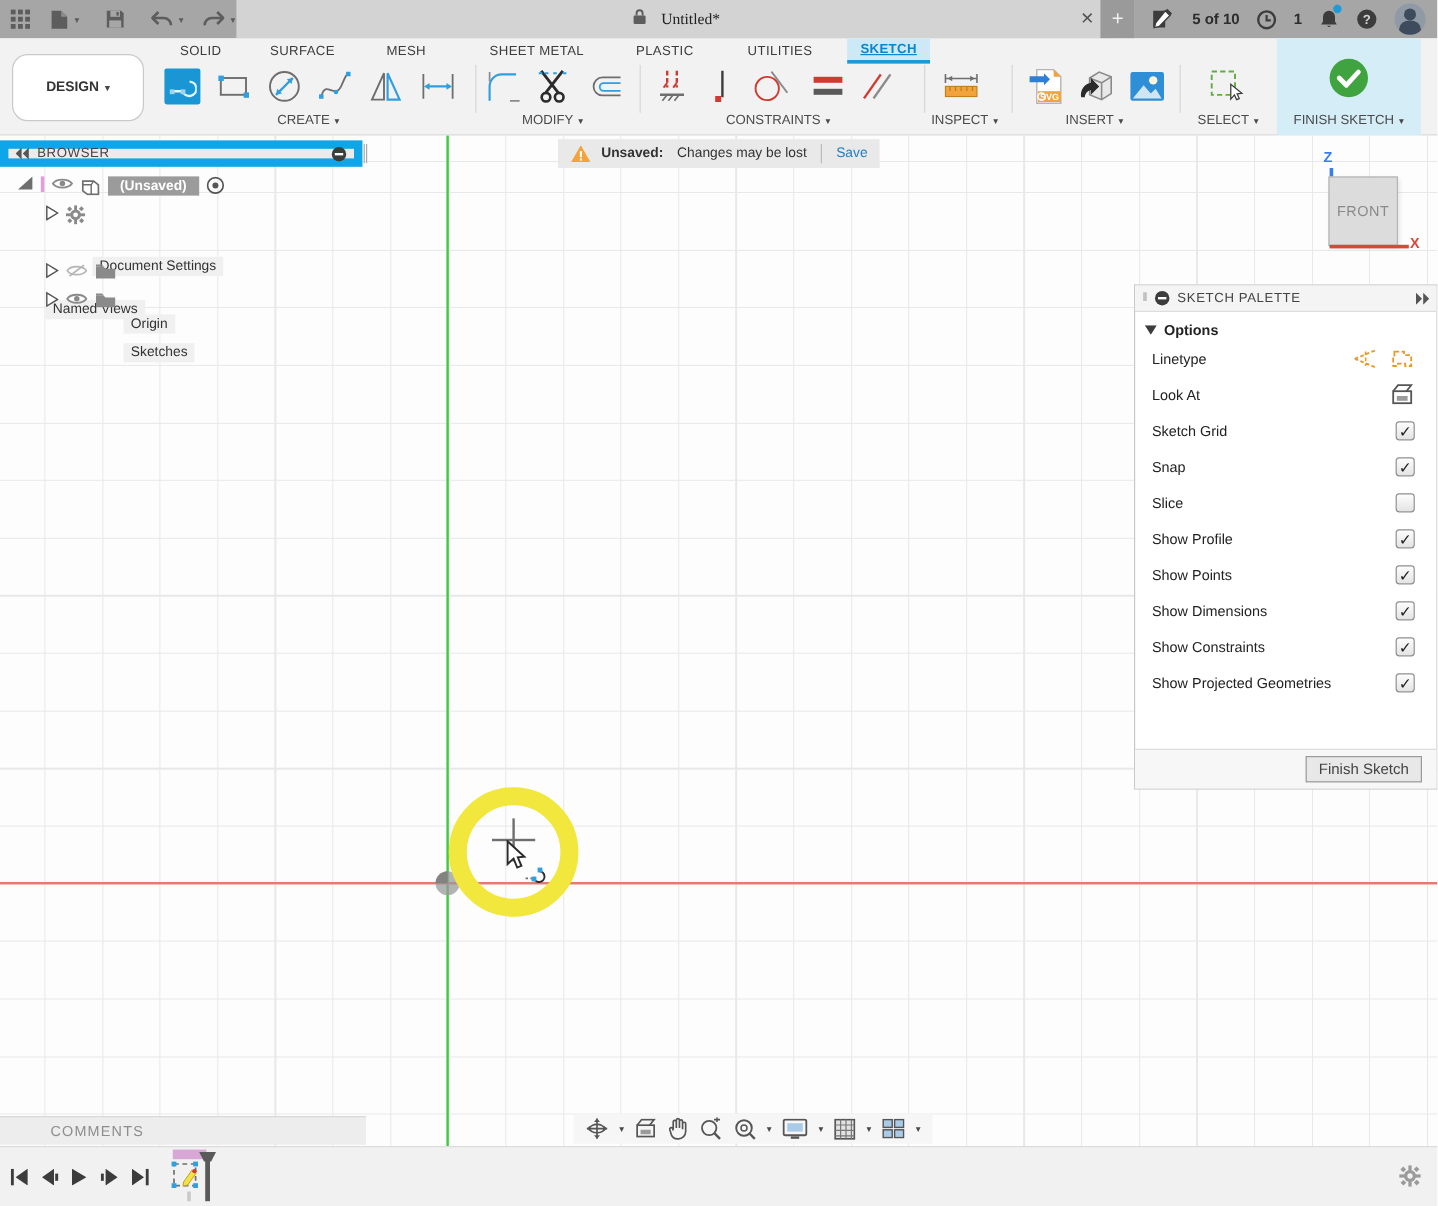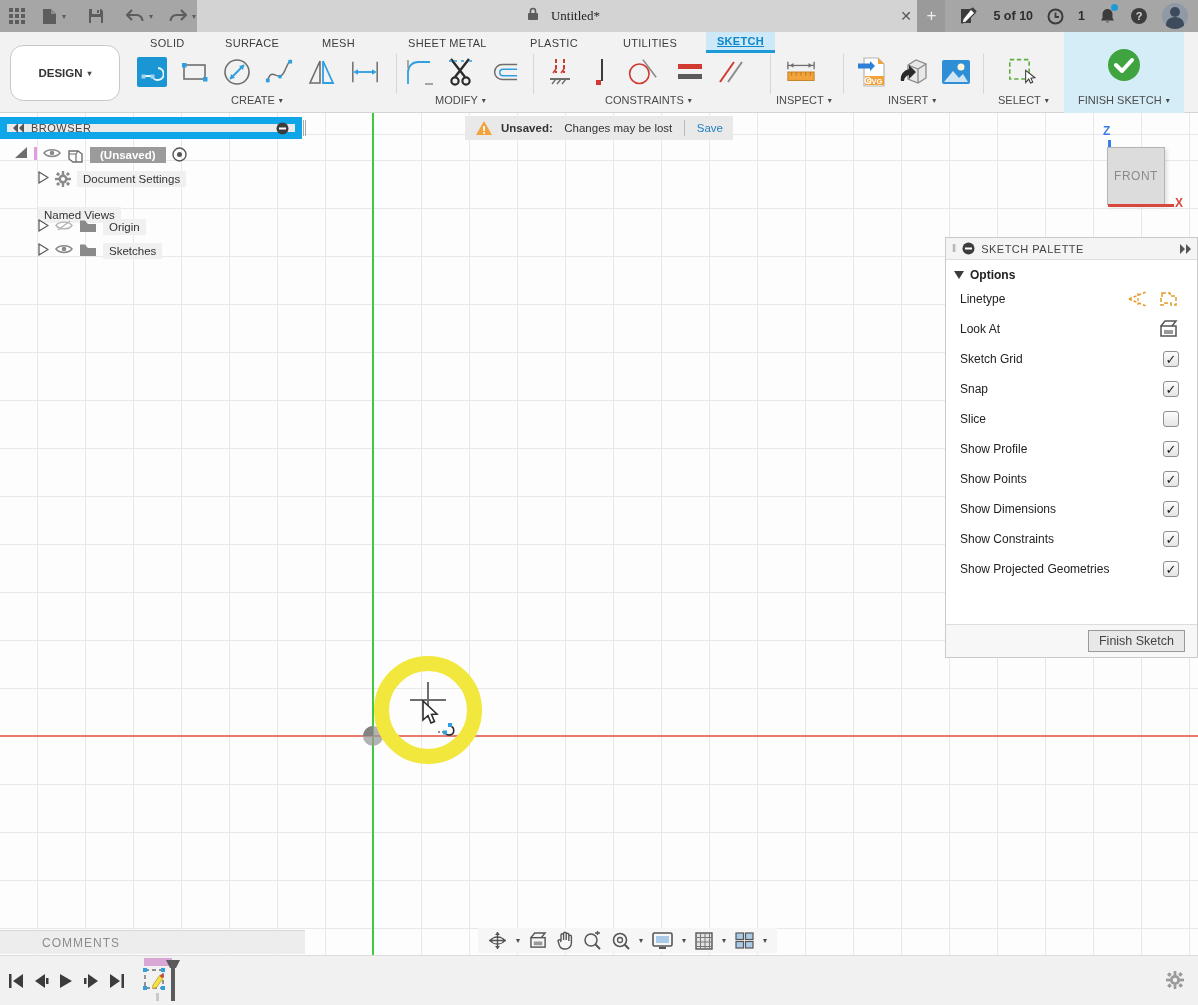--- a/index.html
+++ b/index.html
@@ -45,21 +45,21 @@
   #click-ring { left:374px; top:656px; width:108px; height:108px; border:15px solid #f2e73c; border-radius:50%; background:transparent; }
   .xhair { background:#6f6f6f; }
   #cursor-arrow { left:420px; top:700px; }
   #tool-badge { left:436px; top:720px; }
 
   
   #browser-header { left:0px; top:117px; width:302px; height:22px; background:#ebebeb; border:7px solid #0ea5e9; display:flex; align-items:center; gap:6px; padding:0 6px; }
   #browser-title { font-size:11px; color:#444; letter-spacing:.5px; flex:1; }
   #browser-grip { left:303px; top:120px; width:3px; height:16px; border-left:1px solid #aaa; border-right:1px solid #aaa; }
   .brow { position:absolute; height:19px; display:flex; align-items:flex-start; gap:6px; }
-  .brow .lbl { font-size:11.5px; color:#333; background:#f0f0f0; padding:2px 6px; }
+  .brow .lbl { font-size:11.5px; color:#333; background:#f0f0f0; padding:2px 6px;margin-top:43px; }
   #root-lbl { font-size:11.5px; font-weight:bold; color:#fff; background:#9b9b9b; padding:2px 10px; }
   .pinkbar { width:3px; height:13px; background:#e59be0; }
 
   
   #warnbar { left:465px; top:116px; width:268px; height:24px; background:#e9e9e9; display:flex; align-items:center; gap:8px; padding:0 10px; }
   #warn-label { font-size:11.5px; font-weight:bold; color:#333; }
   #warn-msg { font-size:11.5px; color:#333; flex:1; text-align:center; }
   #warn-sep { width:1px; height:16px; background:#bbb; }
   #warn-save { font-size:11.5px; color:#1e7fc1; padding-left:4px; }
 

